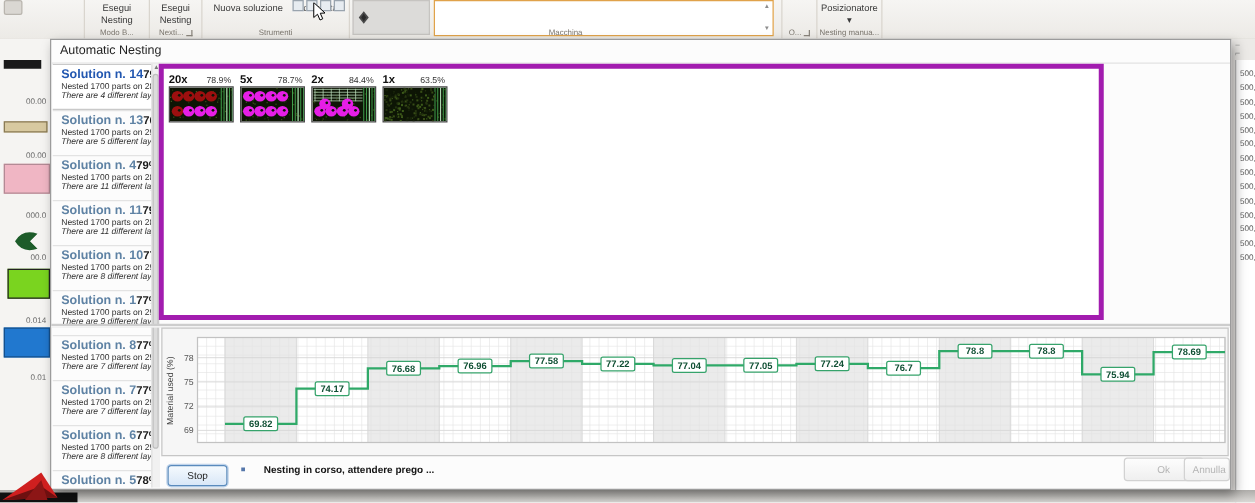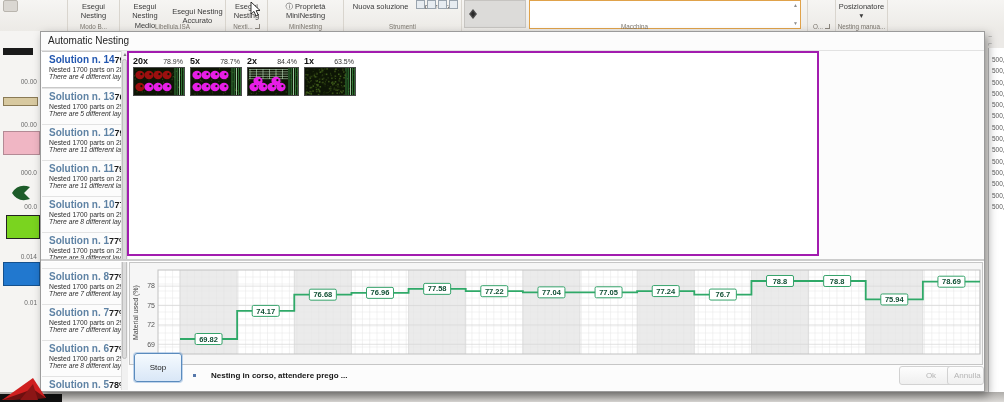--- a/index.html
+++ b/index.html
@@ -42,31 +42,31 @@
   .sol.sel{background:#ffffff;border-top:1px solid #c9c9c9;border-bottom:1px solid #c9c9c9;}
   .solhead{display:flex;justify-content:space-between;align-items:baseline;}
   .soltitle{font-size:10px;font-weight:600;color:#5e82a4;white-space:nowrap;}
   .sol.sel .soltitle{color:#2257b0;}
   .solpct{font-size:9px;font-weight:700;color:#1a1a1a;padding-right:1px;}
   .soll1{font-size:6.8px;color:#2e2e2e;white-space:nowrap;margin-top:1px;}
   .soll2{font-size:6.8px;font-style:italic;color:#2e2e2e;white-space:nowrap;}
   #solscroll{position:absolute;left:80px;top:19px;width:6px;height:339px;background:#f1f1f1;border-left:1px solid #e0e0e0;}
   #solthumb{position:absolute;left:0px;top:8px;width:5px;height:300px;background:#dcdcdc;border:1px solid #bfbfbf;border-radius:3px;box-sizing:border-box;}
   #solup{position:absolute;left:0;top:0;font-size:5px;color:#777;width:6px;text-align:center;}
-  #canvas{position:absolute;left:86px;top:19px;width:692px;height:205px;background:#fff;border:2px solid #a21caf;box-sizing:border-box;}
+  #canvas{position:absolute;left:86px;top:19px;width:756px;height:205px;background:#fff;border:4px solid #a21caf;box-sizing:border-box;}
   #previews{position:absolute;left:4px;top:3px;display:flex;gap:7px;}
   .pv{width:50px;}
   .pvhead{display:flex;justify-content:space-between;align-items:baseline;height:11px;}
   .pvscale{font-size:9px;font-weight:700;color:#111;}
   .pvpct{font-size:7px;color:#333;}
   .pvthumb svg{display:block;border:1px solid #4a4a4a;}
   #splitter{position:absolute;left:0;top:227px;width:100%;height:2px;background:#cdcdcd;border-bottom:1px solid #fff;}
   #chartpanel{position:absolute;left:88px;top:230px;width:854px;height:103px;background:#f6f6f6;border:1px solid #c6c6c6;box-sizing:border-box;}
   
-  #stopbtn{position:absolute;left:93px;top:321px;width:48px;height:29px;font-size:8px;color:#222;
+  #stopbtn{position:absolute;left:93px;top:340px;width:48px;height:17px;font-size:8px;color:#222;
            background:linear-gradient(#f5fafe,#d9e7f7);border:1px solid #5a8bbd;border-radius:3px;
            box-shadow:0 0 0 1px rgba(120,165,214,.45);font-family:"Liberation Sans",sans-serif;}
   #bullet{position:absolute;left:152px;top:342px;width:3px;height:3px;background:#5577aa;}
   #statusmsg{position:absolute;left:170px;top:339px;font-size:8px;font-weight:700;color:#151515;}
   .endbtn{position:absolute;top:334px;height:19px;font-size:8px;color:#b5b5b5;
           background:linear-gradient(#fdfdfd,#efefef);border:1px solid #d2d2d2;border-radius:3px;
           font-family:"Liberation Sans",sans-serif;}
   #okbtn{left:858px;width:64px;}
   #cancelbtn{left:906px;width:37px;}
   
@@ -82,44 +82,27 @@
       <span class="spacericon"></span>
     </div>
     <div class="rgroup" style="width: 52px;">
       <div class="rbuttons">
         <div class="rbtn"><span>Esegui Nesting</span></div>
       </div>
       <div class="rlabel">
         <span>Modo B...</span>
       </div>
     </div>
-    <div class="rgroup" style="width: 106px;">
-      <div class="rbuttons">
-        <div class="rbtn"><span>Esegui Nesting Medio</span></div>
-        <div class="rbtn"><span>Esegui Nesting Accurato</span></div>
-      </div>
-      <div class="rlabel">
-        <span>Libellula.ISA</span>
-      </div>
-    </div>
     <div class="rgroup" style="width: 42px;">
       <div class="rbuttons">
         <div class="rbtn"><span>Esegui Nesting</span></div>
       </div>
       <div class="rlabel">
         <span>Nexti...</span>
         <span class="launcher"></span>
-      </div>
-    </div>
-    <div class="rgroup" style="width: 76px;">
-      <div class="rbuttons">
-        <div class="rbtn"><span>ⓘ </span><span>Proprietà MiniNesting</span></div>
-      </div>
-      <div class="rlabel">
-        <span>MiniNesting</span>
       </div>
     </div>
     <div class="rgroup" style="width: 118px;">
       <div class="rbuttons">
         <div class="rbtn"><span>Nuova soluzione</span></div>
         <div class="rbtn"><span>Confronta</span></div>
       </div>
       <div class="minicons">
         <span></span>
         <span></span>
@@ -217,21 +200,21 @@
       <div class="sol">
         <div class="solhead">
           <span class="soltitle">Solution n. 13</span>
           <span class="solpct">76%</span>
         </div>
         <div class="soll1">Nested 1700 parts on 29 sheets</div>
         <div class="soll2">There are 5 different layouts</div>
       </div>
       <div class="sol">
         <div class="solhead">
-          <span class="soltitle">Solution n. 12</span>
+          <span class="soltitle">Solution n. 4</span>
           <span class="solpct">79%</span>
         </div>
         <div class="soll1">Nested 1700 parts on 28 sheets</div>
         <div class="soll2">There are 11 different layouts</div>
       </div>
       <div class="sol">
         <div class="solhead">
           <span class="soltitle">Solution n. 11</span>
           <span class="solpct">79%</span>
         </div>

